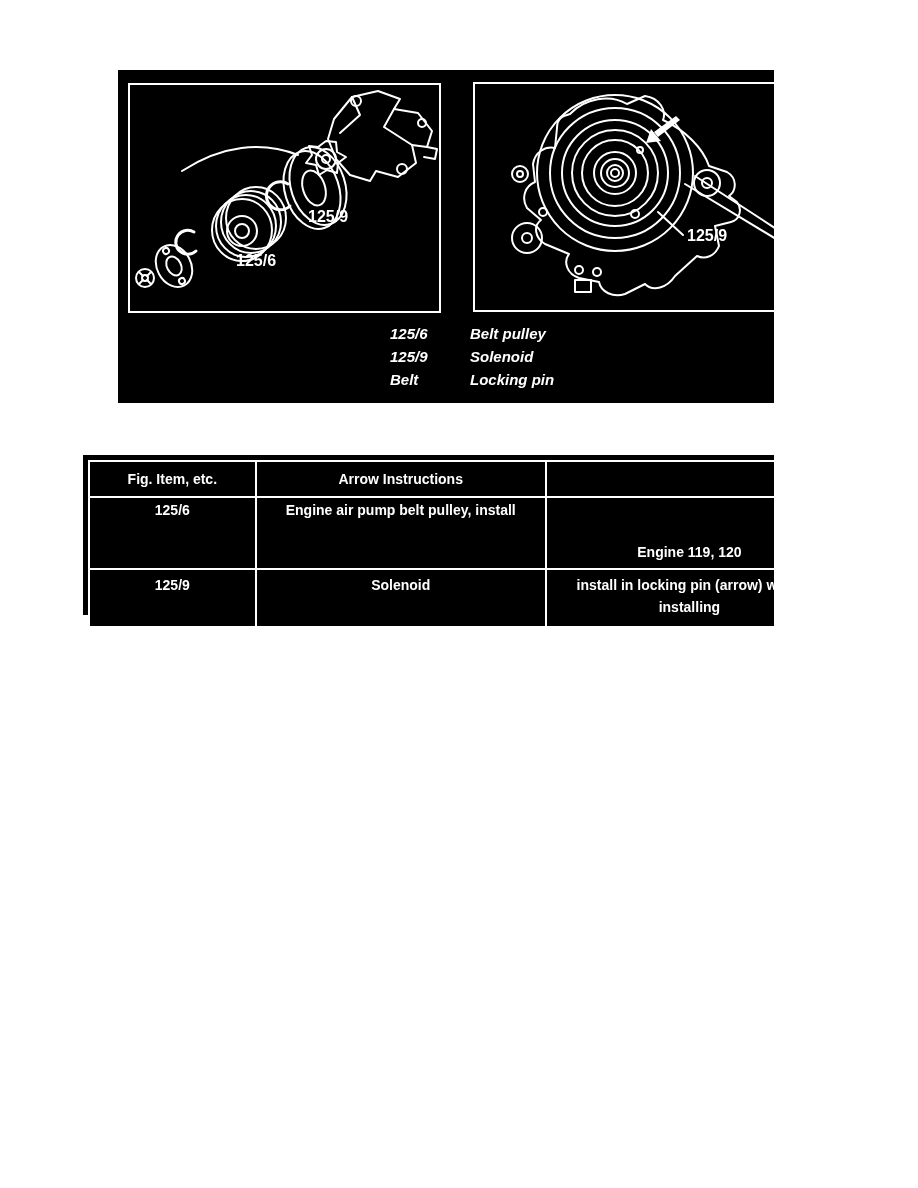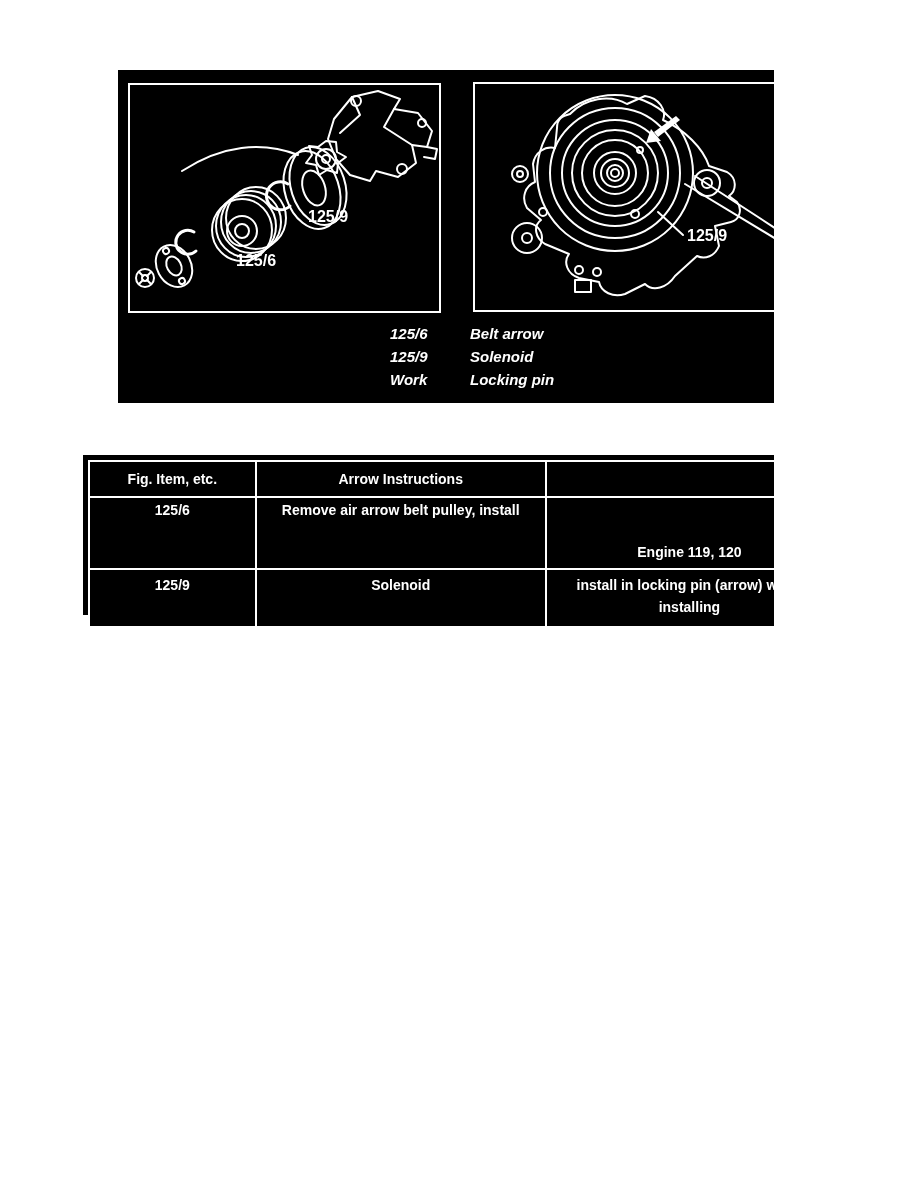--- a/index.html
+++ b/index.html
@@ -176,28 +176,28 @@
           <polygon points="171,59 176,45 186,57"></polygon>
           <polygon points="179,48 201,32 205,36 183,53"></polygon>
         </g>
         <text x="212" y="157">125/9</text>
       </svg>
     </div>
 
     <div class="legend">
       <div class="legend-row">
         <span class="legend-key">125/6</span>
-        <span class="legend-desc">Belt arrow</span>
+        <span class="legend-desc">Belt pulley</span>
       </div>
       <div class="legend-row">
         <span class="legend-key">125/9</span>
         <span class="legend-desc">Solenoid</span>
       </div>
       <div class="legend-row">
-        <span class="legend-key">Work</span>
+        <span class="legend-key">Belt</span>
         <span class="legend-desc">Locking pin</span>
       </div>
     </div>
   </div>
 
   <div class="table-frame">
     <table class="work-table">
       <colgroup>
           <col class="c1">
           <col class="c2">
@@ -206,21 +206,21 @@
       <thead>
         <tr>
           <th>Fig. Item, etc.</th>
           <th>Arrow Instructions</th>
           <th></th>
         </tr>
       </thead>
       <tbody>
         <tr class="row-1">
           <td>125/6</td>
-          <td>Remove air arrow belt pulley, install</td>
+          <td>Engine air pump belt pulley, install</td>
           <td class="valign-bottom">Engine 119, 120</td>
         </tr>
         <tr class="row-2">
           <td>125/9</td>
           <td>Solenoid</td>
           <td>install in locking pin (arrow) when installing</td>
         </tr>
       </tbody>
     </table>
   </div>

